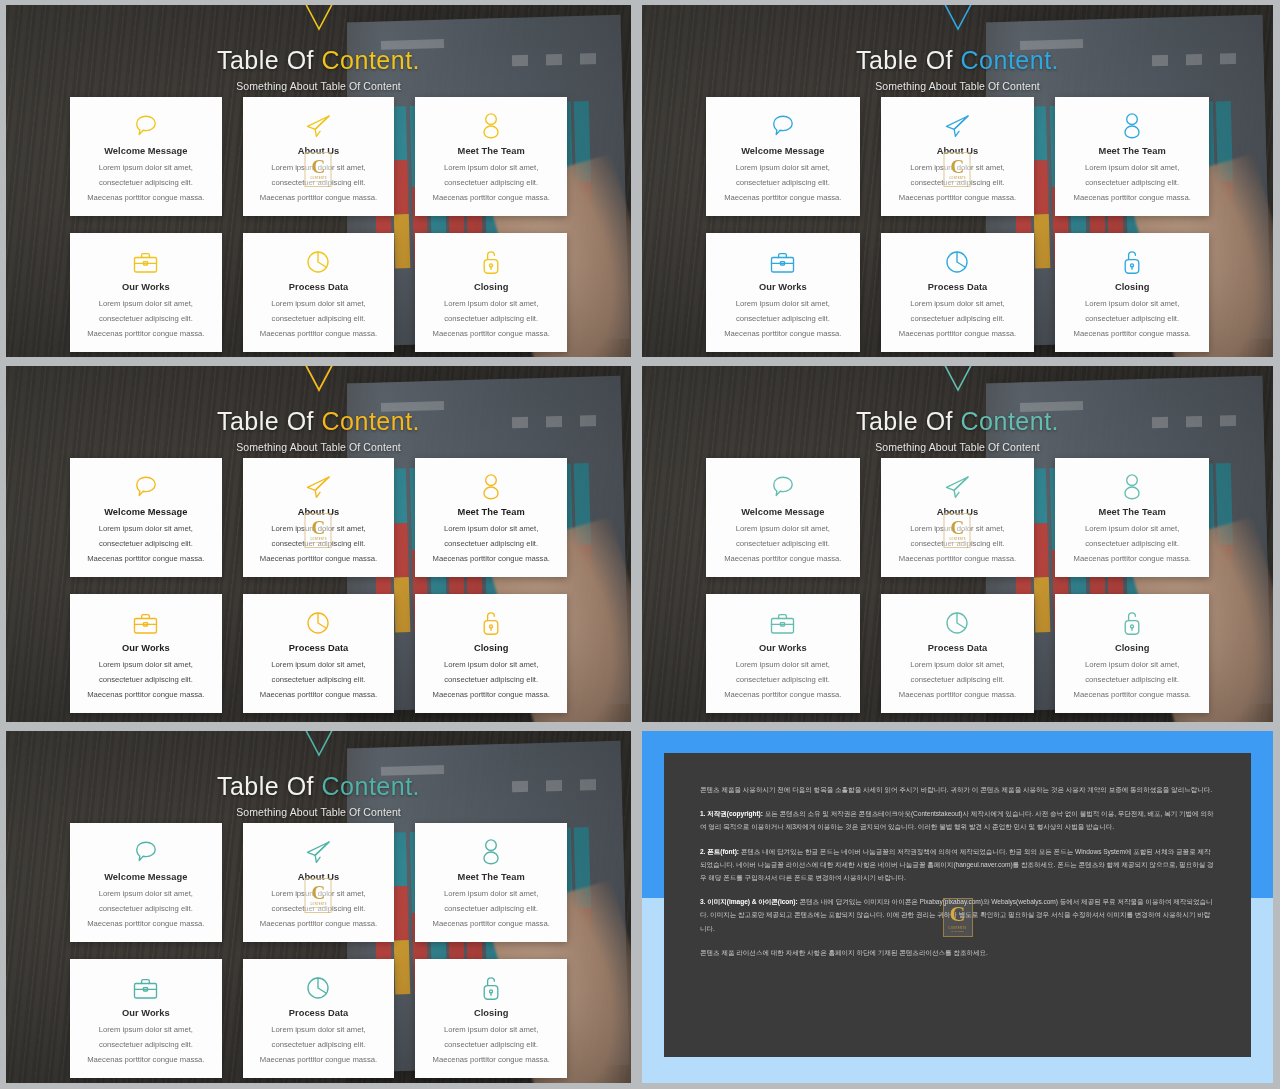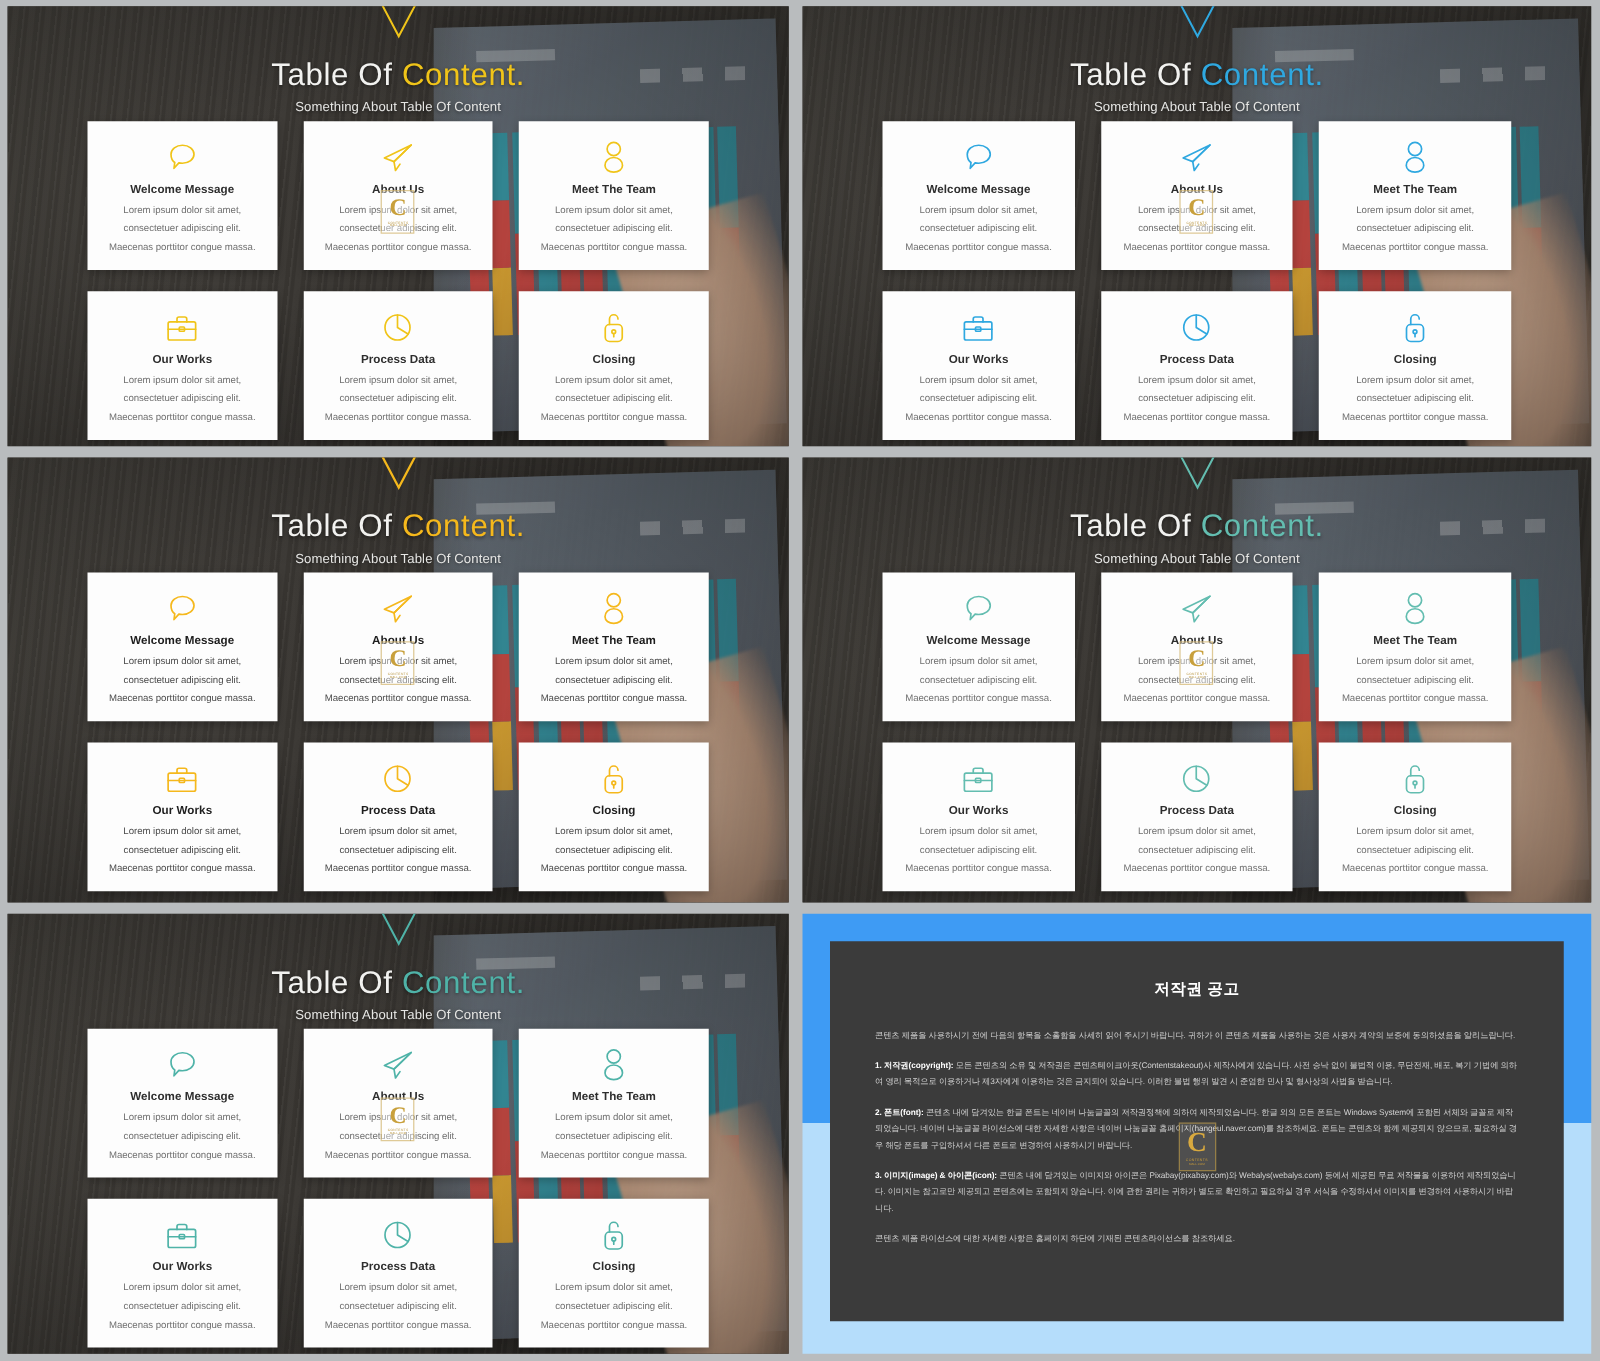--- a/index.html
+++ b/index.html
@@ -873,21 +873,20 @@
             <h3>Closing</h3>
             <p>Lorem ipsum dolor sit amet,<br>consectetuer adipiscing elit.<br>Maecenas porttitor congue massa.</p>
           </div>
         </div>
     </div>
   </div>
 
   <div class="panel p6 r3">
     <div class="cr-outer">
       <div class="cr-inner">
-        <div class="cr-title">저작권 공고</div>
         <div class="cr-body">
           <p>콘텐츠 제품을 사용하시기 전에 다음의 항목을 소홀함을 사세히 읽어 주시기 바랍니다. 귀하가 이 콘텐츠 제품을 사용하는 것은 사용자 계약의 보증에 동의하셨음을 알리느랍니다.</p>
           <p><b>1. 저작권(copyright):</b><span> 모든 콘텐츠의 소유 및 저작권은 콘텐츠테이크아웃(Contentstakeout)사 제작사에게 있습니다. 사전 승낙 없이 불법적 이용, 무단전재, 배포, 복기 기법에 의하여 영리 목적으로 이용하거나 제3자에게 이용하는 것은 금지되어 있습니다. 이러한 불법 행위 발견 시 준엄한 민사 및 형사상의 사법을 받습니다.</span></p>
           <p><b>2. 폰트(font):</b><span> 콘텐츠 내에 담겨있는 한글 폰트는 네이버 나눔글꼴의 저작권정책에 의하여 제작되었습니다. 한글 외의 모든 폰트는 Windows System에 포함된 서체와 글꼴로 제작되었습니다. 네이버 나눔글꼴 라이선스에 대한 자세한 사항은 네이버 나눔글꼴 홈페이지(hangeul.naver.com)를 참조하세요. 폰트는 콘텐츠와 함께 제공되지 않으므로, 필요하실 경우 해당 폰트를 구입하셔서 다른 폰트로 변경하여 사용하시기 바랍니다.</span></p>
           <p><b>3. 이미지(image) &amp; 아이콘(icon):</b><span> 콘텐츠 내에 담겨있는 이미지와 아이콘은 Pixabay(pixabay.com)와 Webalys(webalys.com) 등에서 제공된 무료 저작물을 이용하여 제작되었습니다. 이미지는 참고로만 제공되고 콘텐츠에는 포함되지 않습니다. 이에 관한 권리는 귀하가 별도로 확인하고 필요하실 경우 서식을 수정하셔서 이미지를 변경하여 사용하시기 바랍니다.</span></p>
           <p>콘텐츠 제품 라이선스에 대한 자세한 사항은 홈페이지 하단에 기재된 콘텐츠라이선스를 참조하세요.</p>
         </div>
         <div class="cr-wm">
           <span class="c">C</span>
           <span class="t">CONTENTS</span>

